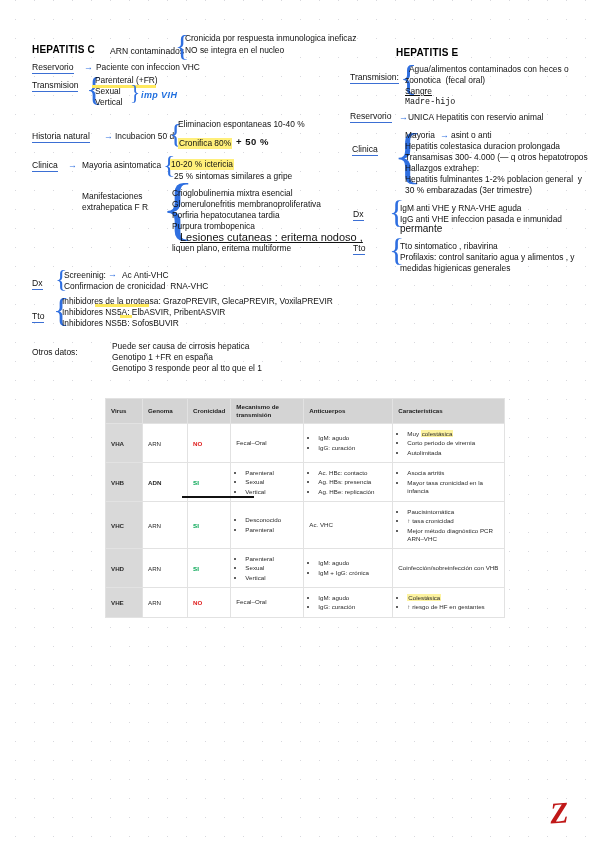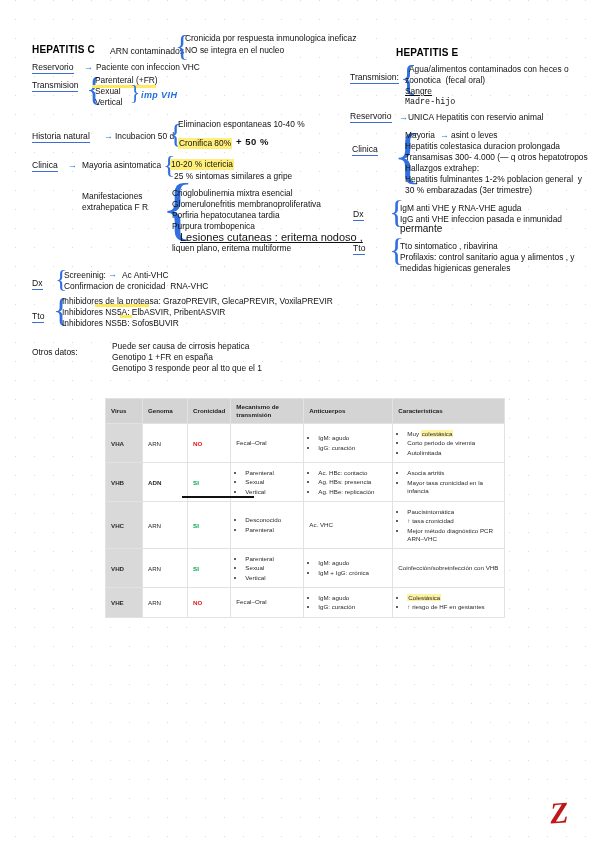--- a/index.html
+++ b/index.html
@@ -125,21 +125,21 @@
 <div class="abs note" style="left:405px;top:97px;font-size:8.4px;font-family:Liberation Mono, monospace;">Madre-hijo</div>
 
 <div class="abs lbl ul-blue" style="left:350px;top:111px;">Reservorio</div>
 <div class="abs arrow" style="left:399px;top:112px;">→</div>
 <div class="abs note" style="left:408px;top:112px;font-size:8.4px;">UNICA Hepatitis con reservio animal</div>
 
 <div class="abs lbl ul-blue" style="left:352px;top:144px;">Clinica</div>
 <div class="abs brace" style="left:393px;top:124px;font-size:62px;">{</div>
 <div class="abs note" style="left:405px;top:130px;font-size:8.4px;">Mayoria</div>
 <div class="abs arrow" style="left:440px;top:130px;">→</div>
-<div class="abs note" style="left:451px;top:130px;font-size:8.4px;">asint o leves</div>
+<div class="abs note" style="left:451px;top:130px;font-size:8.4px;">asint o anti</div>
 <div class="abs note" style="left:405px;top:141px;font-size:8.4px;">Hepatitis colestasica duracion prolongada</div>
 <div class="abs note" style="left:405px;top:152px;font-size:8.4px;">Transamisas 300- 4.000 (— q otros hepatotropos</div>
 <div class="abs note" style="left:405px;top:163px;font-size:8.4px;">Hallazgos extrahep:</div>
 <div class="abs note" style="left:405px;top:174px;font-size:8.4px;">Hepatitis fulminantes 1-2% poblacion general  y</div>
 <div class="abs note" style="left:405px;top:185px;font-size:8.4px;">30 % embarazadas (3er trimestre)</div>
 
 <div class="abs lbl ul-blue" style="left:353px;top:209px;">Dx</div>
 <div class="abs brace" style="left:389px;top:196px;font-size:32px;">{</div>
 <div class="abs note" style="left:400px;top:203px;font-size:8.4px;">IgM anti VHE y RNA-VHE aguda</div>
 <div class="abs note" style="left:400px;top:214px;font-size:8.4px;">IgG anti VHE infeccion pasada e inmunidad</div>

